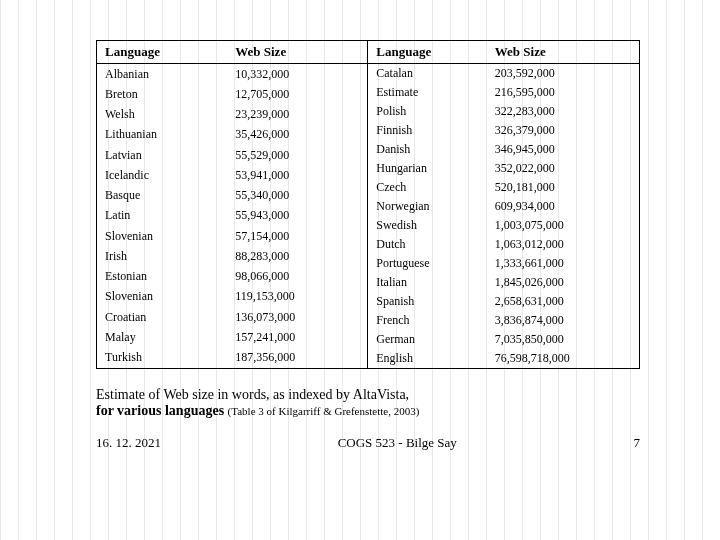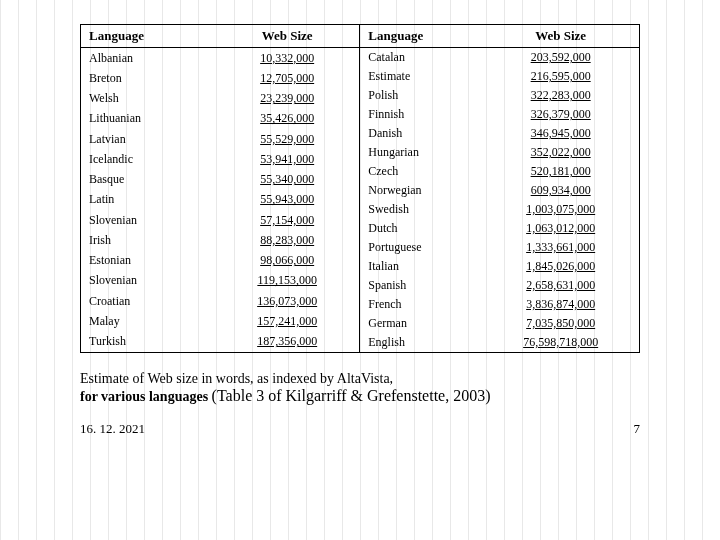--- a/index.html
+++ b/index.html
@@ -24,21 +24,22 @@
         #e8e8e8 1px,
         transparent 1px,
         transparent 18px
       );
       z-index: 0;
     }
 
     .page-content {
       position: relative;
       z-index: 1;
-      padding: 24px 80px 20px 80px;
+      padding: 40px 80px 20px 80px;
+      margin-left: 16px;
     }
 
     .table-wrapper {
       display: flex;
       gap: 0;
       border: 1.5px solid #000;
       margin-bottom: 18px;
     }
 
     table {
@@ -53,43 +54,42 @@
     th {
       font-weight: bold;
       font-size: 13px;
       padding: 3px 8px;
       border-bottom: 1.5px solid #000;
       text-align: left;
       font-family: 'Times New Roman', Times, serif;
     }
 
     th.web-size-col, td.web-size-col {
-      text-align: center;
+      text-align: left;
     }
 
     td {
       font-size: 12px;
       padding: 2px 8px;
       font-family: 'Times New Roman', Times, serif;
     }
 
     td.web-size-col {
-      text-align: center;
+      text-align: left;
       white-space: nowrap;
-      text-decoration: underline;
     }
 
     .caption-area {
       margin-bottom: 16px;
       font-size: 14px;
       font-family: 'Times New Roman', Times, serif;
     }
 
     .caption-area .small-text {
-      font-size: 16px;
+      font-size: 11px;
     }
 
     .footer {
       display: flex;
       justify-content: space-between;
       align-items: center;
       padding: 0 0;
       font-size: 13px;
       font-family: 'Times New Roman', Times, serif;
       margin-top: 4px;
@@ -261,16 +261,17 @@
       <span>Estimate of Web size in words, as indexed by AltaVista,</span>
     </div>
     <div>
       <strong>for various languages</strong>
       <span class="small-text">(Table 3 of Kilgarriff &amp; Grefenstette, 2003)</span>
     </div>
   </div>
 
   <div class="footer">
     <span class="footer-date">16. 12. 2021</span>
+    <span class="footer-title">COGS 523 - Bilge Say</span>
     <span class="footer-page">7</span>
   </div>
 
 </div>
 
 </body></html>

